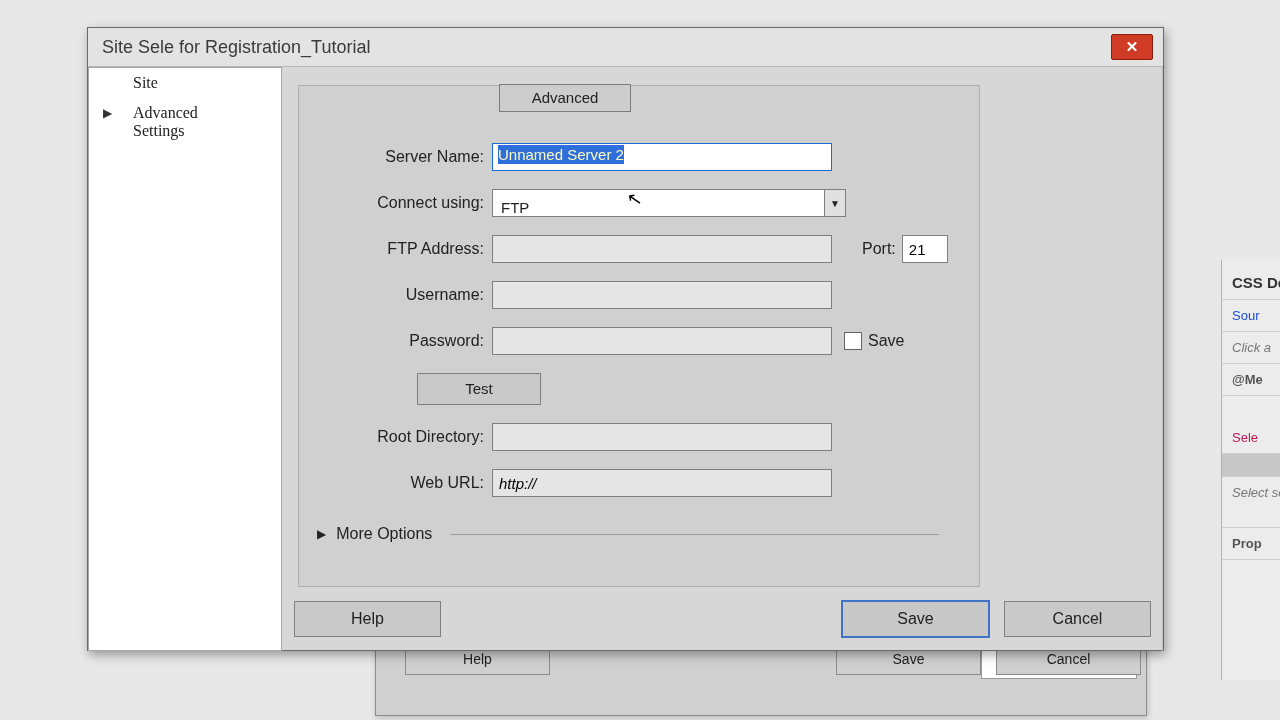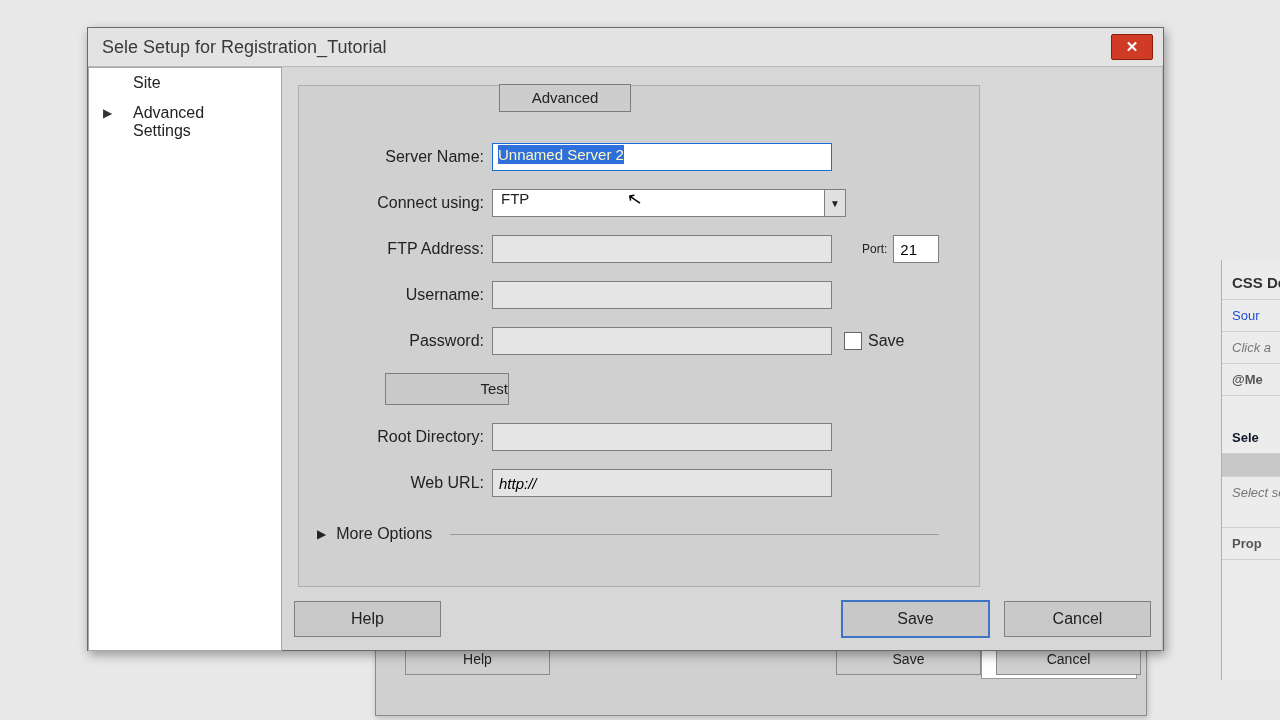--- a/index.html
+++ b/index.html
@@ -14,43 +14,43 @@
   .css-panel .hdr{font-weight:bold;color:#333;font-size:15px;padding-top:14px;}
   .css-panel .hint{font-style:italic;}
   .css-panel .search{height:22px;background:#c8c8c8;padding:0;}
   
   .dialog{position:absolute;left:87px;top:27px;width:1075px;height:622px;background:#d7d7d7;border:1px solid #6a6a6a;box-shadow:2px 4px 10px rgba(0,0,0,.35);}
   .titlebar{height:38px;border-bottom:1px solid #b7b7b7;display:flex;align-items:center;justify-content:space-between;padding:0 10px 0 14px;background:#e3e3e3;}
   .title{font-size:18px;color:#3a3a3a;}
   .close-btn{width:40px;height:24px;background:#cf3b25;color:#fff;border:1px solid #8c1d0d;border-radius:2px;display:flex;align-items:center;justify-content:center;font-size:15px;font-weight:bold;cursor:default;}
   .dialog-body{display:flex;height:calc(100% - 38px);}
   .sidebar{width:192px;background:#fff;border:1px solid #a8a8a8;margin:0;}
-  .side-item{padding:6px 28px 6px 44px;font-size:16px;color:#222;position:relative;border-bottom:0;}
+  .side-item{padding:6px 28px 6px 44px;font-size:16px;color:#222;position:relative;border-bottom:0;font-family:Liberation Serif, serif;}
   .side-item.sel{background:#c7c7c7;}
   .side-item .arrow{position:absolute;left:14px;top:8px;font-size:12px;color:#333;}
   .content{flex:1;position:relative;}
   .inner-panel{position:absolute;left:16px;top:18px;width:680px;height:500px;border:1px solid #adadad;background:#d0d0d0;}
   .tabs{position:absolute;left:200px;top:-2px;display:flex;}
   .tab{width:130px;height:26px;border:1px solid #7b7b7b;text-align:center;line-height:26px;font-size:15px;background:#cdcdcd;cursor:default;}
   .tab.active{background:#b8b8b8;}
   .tab + .tab{margin-left:-1px;padding-left:44px;}
   .form{position:absolute;left:0;top:57px;width:100%;}
   .row{display:flex;align-items:center;margin-bottom:18px;}
   .lbl{width:185px;text-align:right;padding-right:8px;font-size:16px;color:#222;}
   input.txt{height:28px;border:1px solid #7f7f7f;background:#e5e5e5;font-size:15px;padding:0 6px;box-sizing:border-box;font-style:italic;}
   .w340{width:340px;}
   .selected-text{background:#2e6fdc;color:#fef9c3;padding:1px 0;}
-  .combo{width:354px;height:28px;border:1px solid #7f7f7f;background:#fff;display:flex;align-items:flex-start;justify-content:space-between;padding:0 0 0 8px;box-sizing:border-box;font-size:15px;cursor:default;}
+  .combo{width:354px;height:28px;border:1px solid #7f7f7f;background:#fff;display:flex;align-items:flex-end;justify-content:space-between;padding:0 0 0 8px;box-sizing:border-box;font-size:15px;cursor:default;}
   .combo .caret{width:20px;height:100%;border-left:1px solid #7f7f7f;background:#e0e0e0;display:flex;align-items:center;justify-content:center;font-size:10px;}
-  .port-lbl{margin-left:30px;font-size:12px;}
+  .port-lbl{margin-left:30px;font-size:16px;}
   .port-in{width:46px;height:28px;border:1px solid #7f7f7f;background:#fff;margin-left:6px;text-align:left;padding:0 6px;font-size:15px;box-sizing:border-box;}
   .chk{width:16px;height:16px;border:1px solid #666;background:#fff;margin-left:12px;}
   .chk-lbl{margin-left:6px;font-size:16px;}
   .btn{height:30px;border:1px solid #7f7f7f;background:#c9c9c9;text-align:center;line-height:30px;font-size:15px;cursor:default;}
-  .test-btn{width:122px;margin-left:86px;text-align:right;}
+  .test-btn{width:122px;margin-left:118px;}
   .more{display:flex;align-items:center;margin:28px 0 0 18px;font-size:16px;}
   .more .tri{font-size:12px;margin-right:10px;}
   .more-line{flex:1;height:1px;background:#9c9c9c;margin-left:18px;margin-right:40px;}
   .foot{position:absolute;left:12px;bottom:12px;right:12px;height:40px;display:flex;align-items:center;}
   .foot .btn{width:145px;height:34px;line-height:34px;font-size:16px;}
   .foot .spacer{flex:1;}
   .foot .primary{border:2px solid #3f73c8;background:#c8c8c8;}
   .foot .btn + .btn{margin-left:14px;}
   .divider-v{position:absolute;right:0;top:0;bottom:0;width:1px;background:#bcbcbc;}
   .cursor{position:absolute;left:627px;top:188px;font-size:18px;color:#000;pointer-events:none;transform:rotate(-10deg);}
@@ -73,29 +73,29 @@
   <div class="bg-btn" style="left:460px;top:586px;">Save</div>
   <div class="bg-btn" style="left:620px;top:586px;">Cancel</div>
 </div>
 
 <div class="css-panel">
   <div class="hdr">CSS De</div>
   <div style="font-weight:normal;color:#1d4ed8;">Sour</div>
   <div class="hint">Click a</div>
   <div style="font-weight:bold;color:#555;">@Me</div>
   <div style="height:10px;border:none;"></div>
-  <div style="font-weight:bold;color:#0f172a;">Sele</div>
+  <div style="font-weight:normal;color:#be185d;">Sele</div>
   <div class="search"></div>
   <div class="hint" style="height:34px;">Select select</div>
   <div style="font-weight:bold;color:#555;">Prop</div>
 </div>
 
 <div class="dialog">
   <div class="titlebar">
-    <div class="title">Sele Setup for Registration_Tutorial</div>
+    <div class="title">Site Sele for Registration_Tutorial</div>
     <div class="close-btn">
       <span>✕</span>
     </div>
   </div>
   <div class="dialog-body">
     <div class="sidebar">
       <div class="side-item"><span>Site</span></div>
       <div class="side-item" style="padding-left:44px;">
         <span class="arrow">▶</span>
         <span>Advanced Settings</span>

